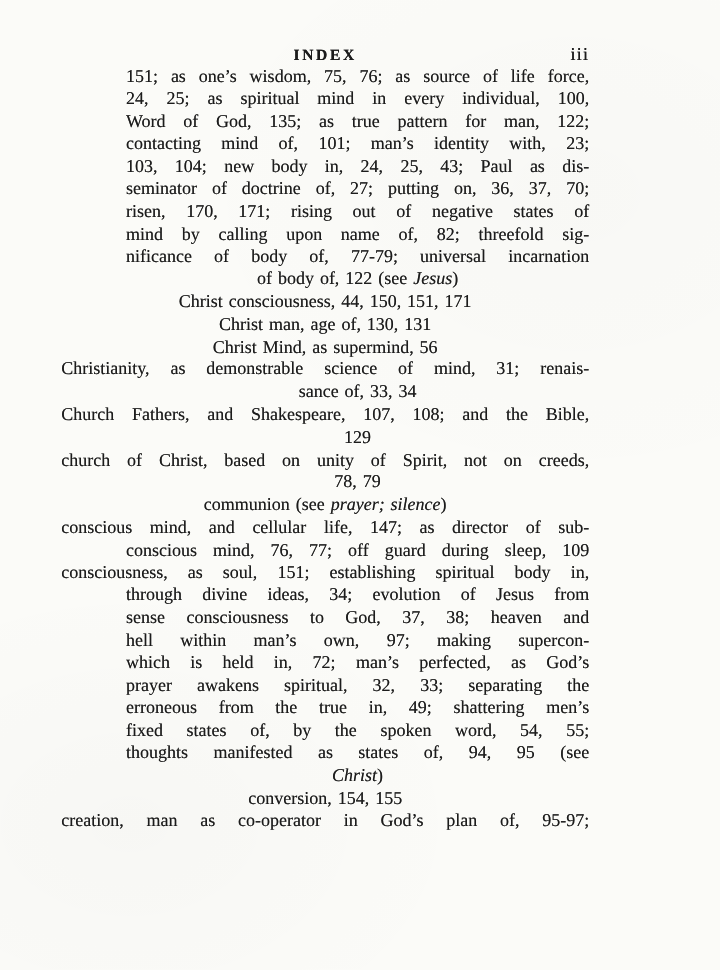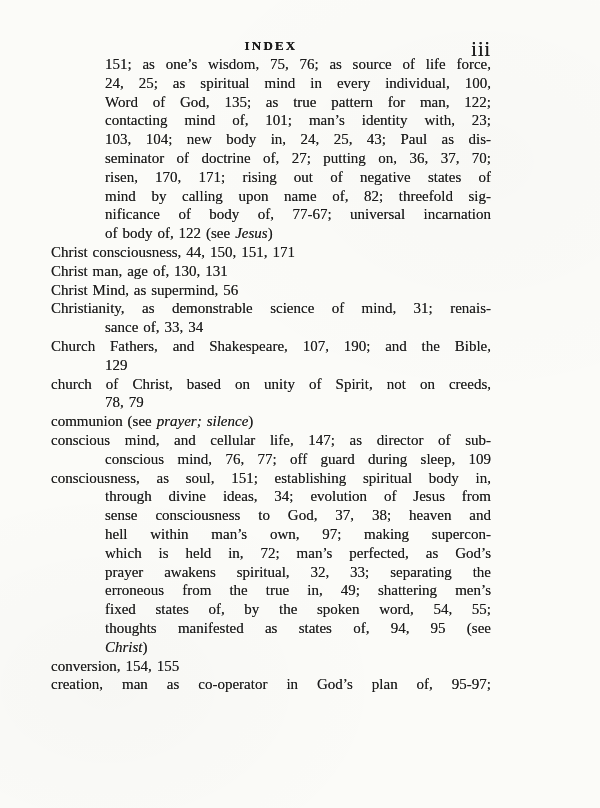--- a/index.html
+++ b/index.html
@@ -37,36 +37,37 @@
     text-align: center;
     font-size: 13px;
     font-weight: bold;
     letter-spacing: 2.2px;
     text-shadow: 0 0 0.5px currentColor;
   }
   .page-number {
     position: absolute;
     top: 0px;
     right: 0px;
-    font-size: 20px;
+    font-size: 15px;
     letter-spacing: 1px;
     text-shadow: 0 0 0.4px currentColor;
   }
   .text-block {
     position: absolute;
     top: 55px;
     left: 51px;
     width: 440px;
   }
   .line {
     font-size: 15px;
     line-height: 18.8px;
     word-spacing: 1.2px;
     text-shadow: 0 0 0.45px rgba(0,0,0,0.6);
     white-space: normal;
+    text-align: center;
   }
   .line.ind { padding-left: 54px; }
   .line.just {
     text-align: justify;
     text-align-last: justify;
   }
   .it { font-style: italic; }
 </style>
 </head>
 <body style="--paper: #fbfbf8; --ink: #1c1c1c;">
@@ -78,28 +79,28 @@
   </div>
   <div class="text-block">
       <div class="line just ind"><span>151; as one’s wisdom, 75, 76; as source of life force,</span></div>
       <div class="line just ind"><span>24, 25; as spiritual mind in every individual, 100,</span></div>
       <div class="line just ind"><span>Word of God, 135; as true pattern for man, 122;</span></div>
       <div class="line just ind"><span>contacting mind of, 101; man’s identity with, 23;</span></div>
       <div class="line just ind"><span>103, 104; new body in, 24, 25, 43; Paul as dis-</span></div>
       <div class="line just ind"><span>seminator of doctrine of, 27; putting on, 36, 37, 70;</span></div>
       <div class="line just ind"><span>risen, 170, 171; rising out of negative states of</span></div>
       <div class="line just ind"><span>mind by calling upon name of, 82; threefold sig-</span></div>
-      <div class="line just ind"><span>nificance of body of, 77-67; universal incarnation</span></div>
+      <div class="line just ind"><span>nificance of body of, 77-79; universal incarnation</span></div>
       <div class="line ind"><span>of body of, 122 (see </span><span class="it">Jesus</span><span>)</span></div>
       <div class="line"><span>Christ consciousness, 44, 150, 151, 171</span></div>
       <div class="line"><span>Christ man, age of, 130, 131</span></div>
       <div class="line"><span>Christ Mind, as supermind, 56</span></div>
       <div class="line just"><span>Christianity, as demonstrable science of mind, 31; renais-</span></div>
       <div class="line ind"><span>sance of, 33, 34</span></div>
-      <div class="line just"><span>Church Fathers, and Shakespeare, 107, 190; and the Bible,</span></div>
+      <div class="line just"><span>Church Fathers, and Shakespeare, 107, 108; and the Bible,</span></div>
       <div class="line ind"><span>129</span></div>
       <div class="line just"><span>church of Christ, based on unity of Spirit, not on creeds,</span></div>
       <div class="line ind"><span>78, 79</span></div>
       <div class="line"><span>communion (see </span><span class="it">prayer; silence</span><span>)</span></div>
       <div class="line just"><span>conscious mind, and cellular life, 147; as director of sub-</span></div>
       <div class="line just ind"><span>conscious mind, 76, 77; off guard during sleep, 109</span></div>
       <div class="line just"><span>consciousness, as soul, 151; establishing spiritual body in,</span></div>
       <div class="line just ind"><span>through divine ideas, 34; evolution of Jesus from</span></div>
       <div class="line just ind"><span>sense consciousness to God, 37, 38; heaven and</span></div>
       <div class="line just ind"><span>hell within man’s own, 97; making supercon-</span></div>

